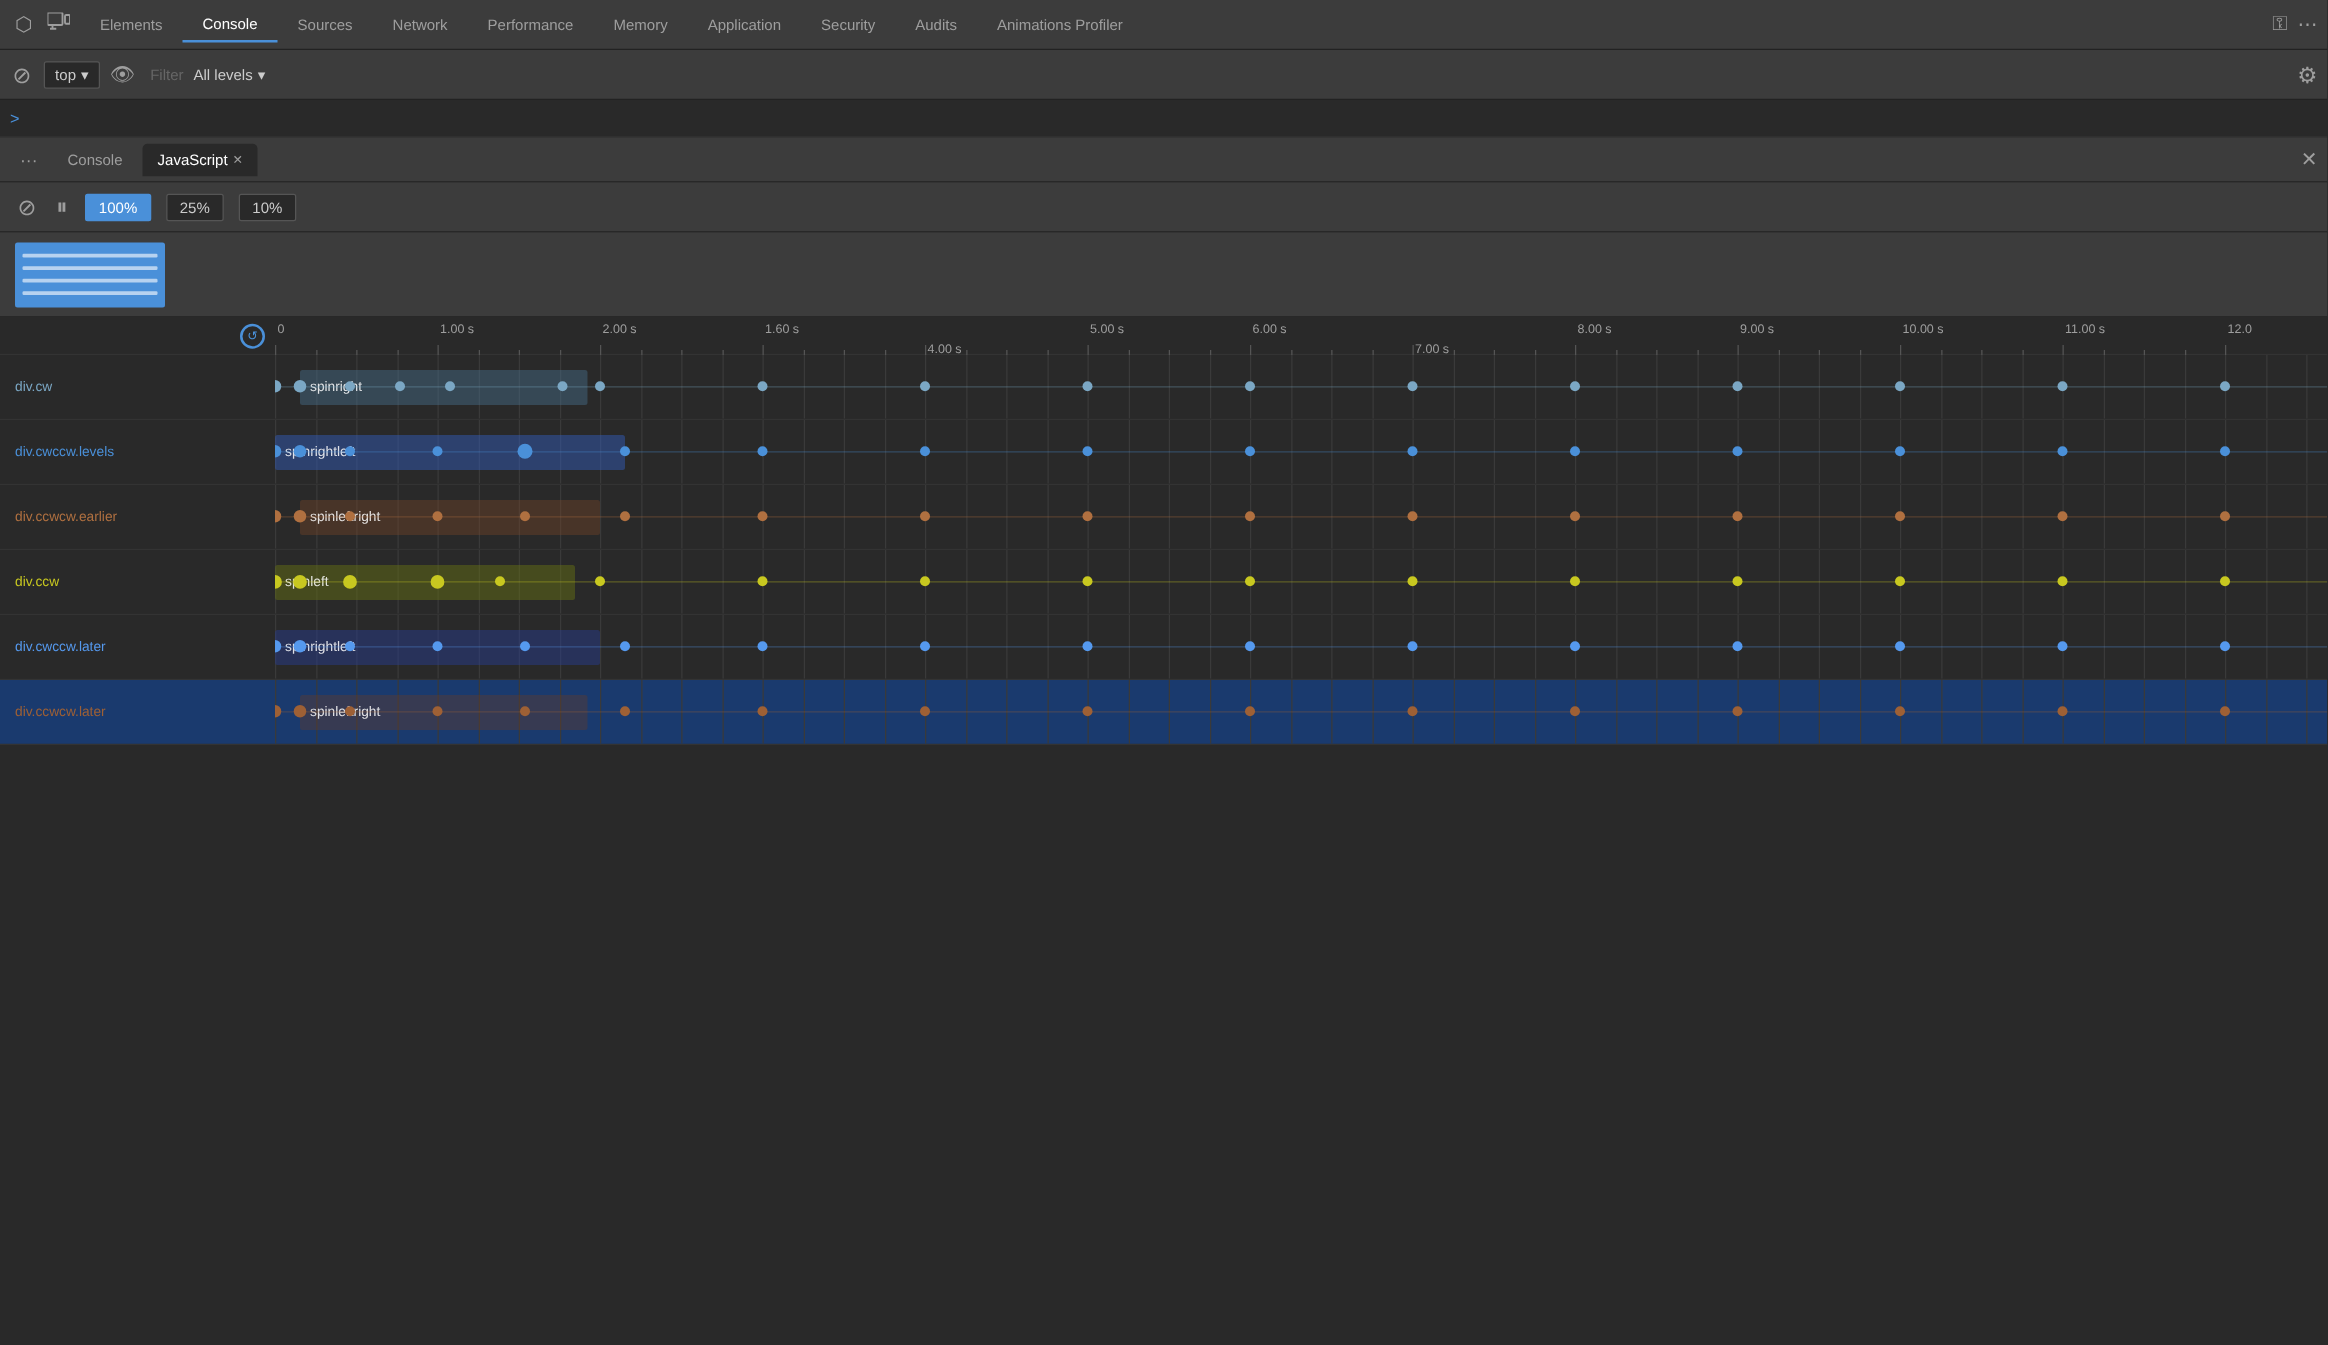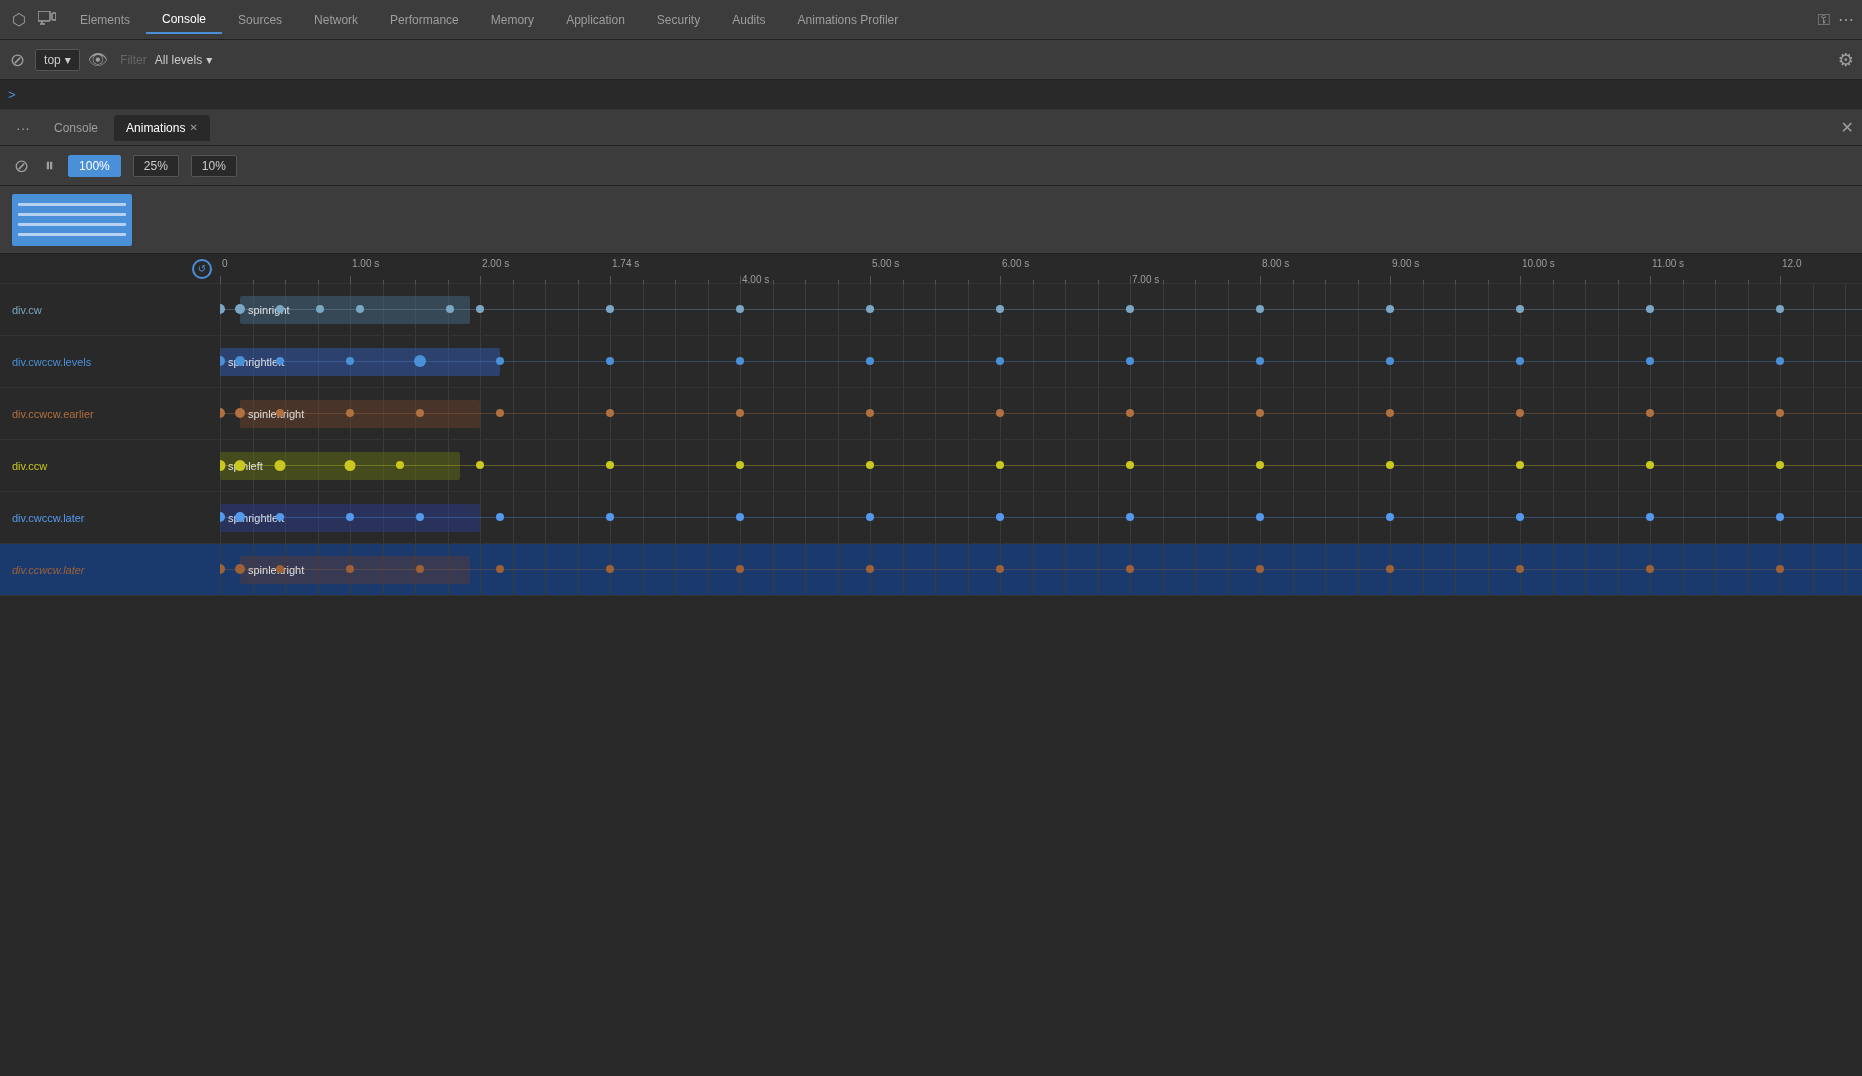--- a/index.html
+++ b/index.html
@@ -366,21 +366,21 @@
 <div class="console-input-row">
   <span class="console-prompt">&gt;</span>
 </div>
 
 <div class="panel-tabs">
   <button class="ellipsis-btn">···</button>
   <div class="panel-tab">
     <span>Console</span>
   </div>
   <div class="panel-tab active">
-    <span>Animations</span>
+    <span>JavaScript</span>
     <span class="tab-close">✕</span>
   </div>
   <span class="panel-close">✕</span>
 </div>
 
 <div class="anim-controls">
   <button class="anim-btn" style="font-size:18px;">⊘</button>
   <button class="anim-btn" style="font-size:18px;">⏸</button>
   <button class="speed-btn active">100%</button>
   <button class="speed-btn">25%</button>
@@ -408,21 +408,21 @@
       </div>
       <div class="ruler-tick" style="left: 130px; position: absolute;">
         <span class="ruler-label" style="left: 2px; top: 4px;">1.00 s</span>
         <div class="ruler-line"></div>
       </div>
       <div class="ruler-tick" style="left: 260px; position: absolute;">
         <span class="ruler-label" style="left: 2px; top: 4px;">2.00 s</span>
         <div class="ruler-line"></div>
       </div>
       <div class="ruler-tick" style="left: 390px; position: absolute;">
-        <span class="ruler-label" style="left: 2px; top: 4px;">1.74 s</span>
+        <span class="ruler-label" style="left: 2px; top: 4px;">1.60 s</span>
         <div class="ruler-line"></div>
       </div>
       <div class="ruler-tick" style="left: 520px; position: absolute;">
         <span class="ruler-label" style="left: 2px; top: 20px;">4.00 s</span>
         <div class="ruler-line"></div>
       </div>
       <div class="ruler-tick" style="left: 650px; position: absolute;">
         <span class="ruler-label" style="left: 2px; top: 4px;">5.00 s</span>
         <div class="ruler-line"></div>
       </div>
@@ -859,21 +859,21 @@
         <div class="anim-dot" style="left: 780px; background: rgb(85, 153, 238);"></div>
         <div class="anim-dot" style="left: 910px; background: rgb(85, 153, 238);"></div>
         <div class="anim-dot" style="left: 1040px; background: rgb(85, 153, 238);"></div>
         <div class="anim-dot" style="left: 1170px; background: rgb(85, 153, 238);"></div>
         <div class="anim-dot" style="left: 1300px; background: rgb(85, 153, 238);"></div>
         <div class="anim-dot" style="left: 1430px; background: rgb(85, 153, 238);"></div>
         <div class="anim-dot" style="left: 1560px; background: rgb(85, 153, 238);"></div>
       </div>
     </div>
     <div class="anim-row" style="background: rgb(26, 58, 110);">
-      <div class="anim-row-label" style="color: rgb(158, 96, 53); font-style: italic;">div.ccwcw.later</div>
+      <div class="anim-row-label" style="color: rgb(158, 96, 53);">div.ccwcw.later</div>
       <div class="anim-row-track">
         <div class="tick-grid" style="left: 0px;"></div>
         <div class="tick-grid" style="left: 32.5px;"></div>
         <div class="tick-grid" style="left: 65px;"></div>
         <div class="tick-grid" style="left: 97.5px;"></div>
         <div class="tick-grid" style="left: 130px;"></div>
         <div class="tick-grid" style="left: 162.5px;"></div>
         <div class="tick-grid" style="left: 195px;"></div>
         <div class="tick-grid" style="left: 227.5px;"></div>
         <div class="tick-grid" style="left: 260px;"></div>

